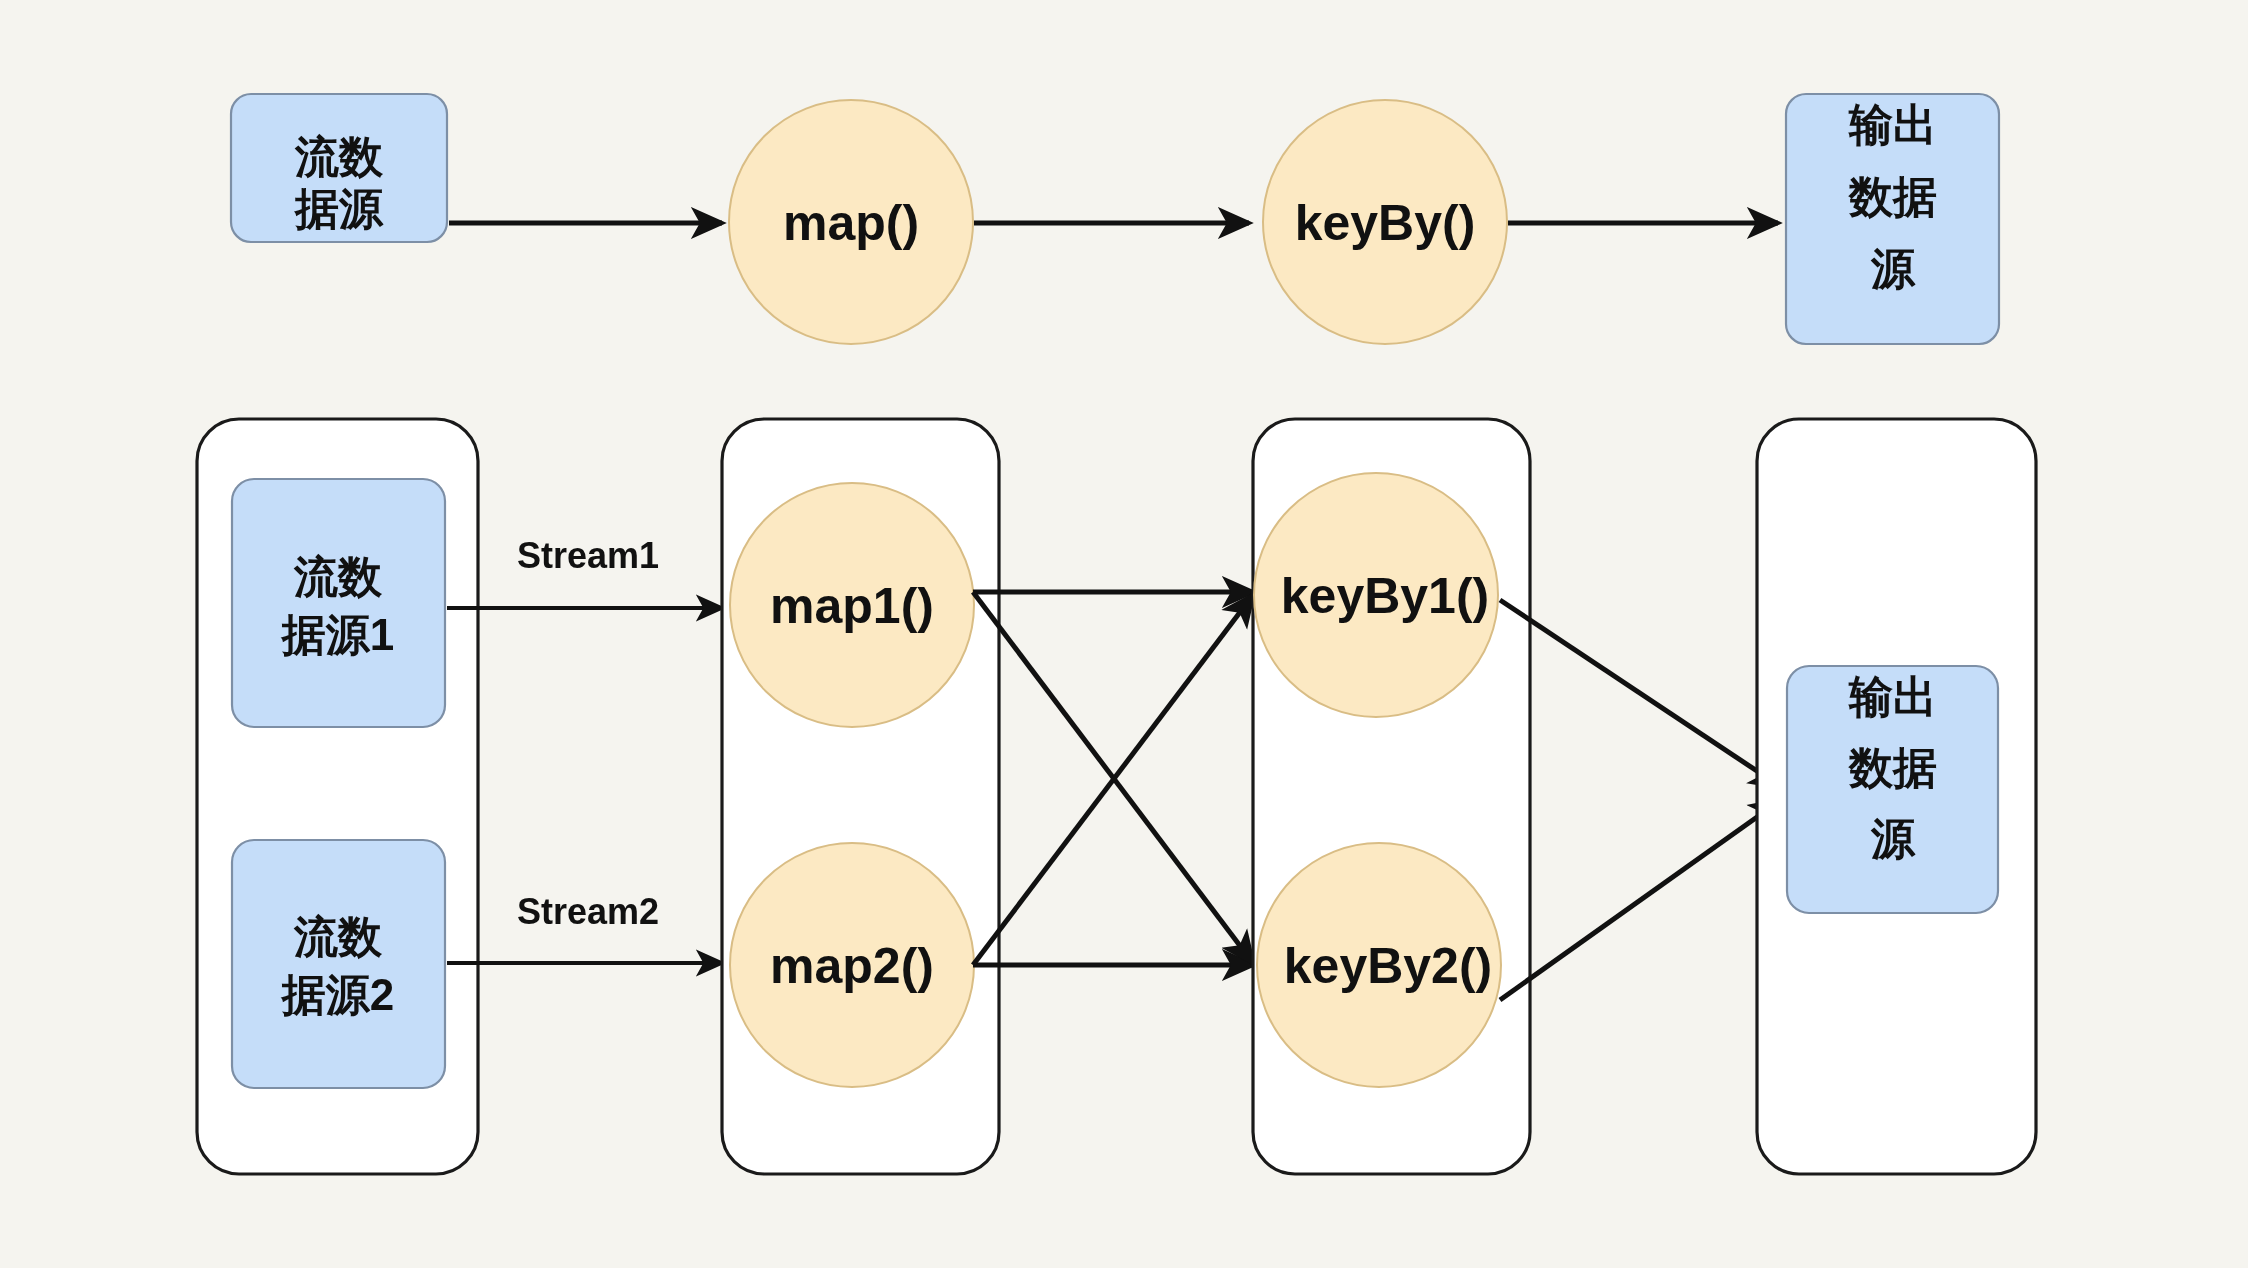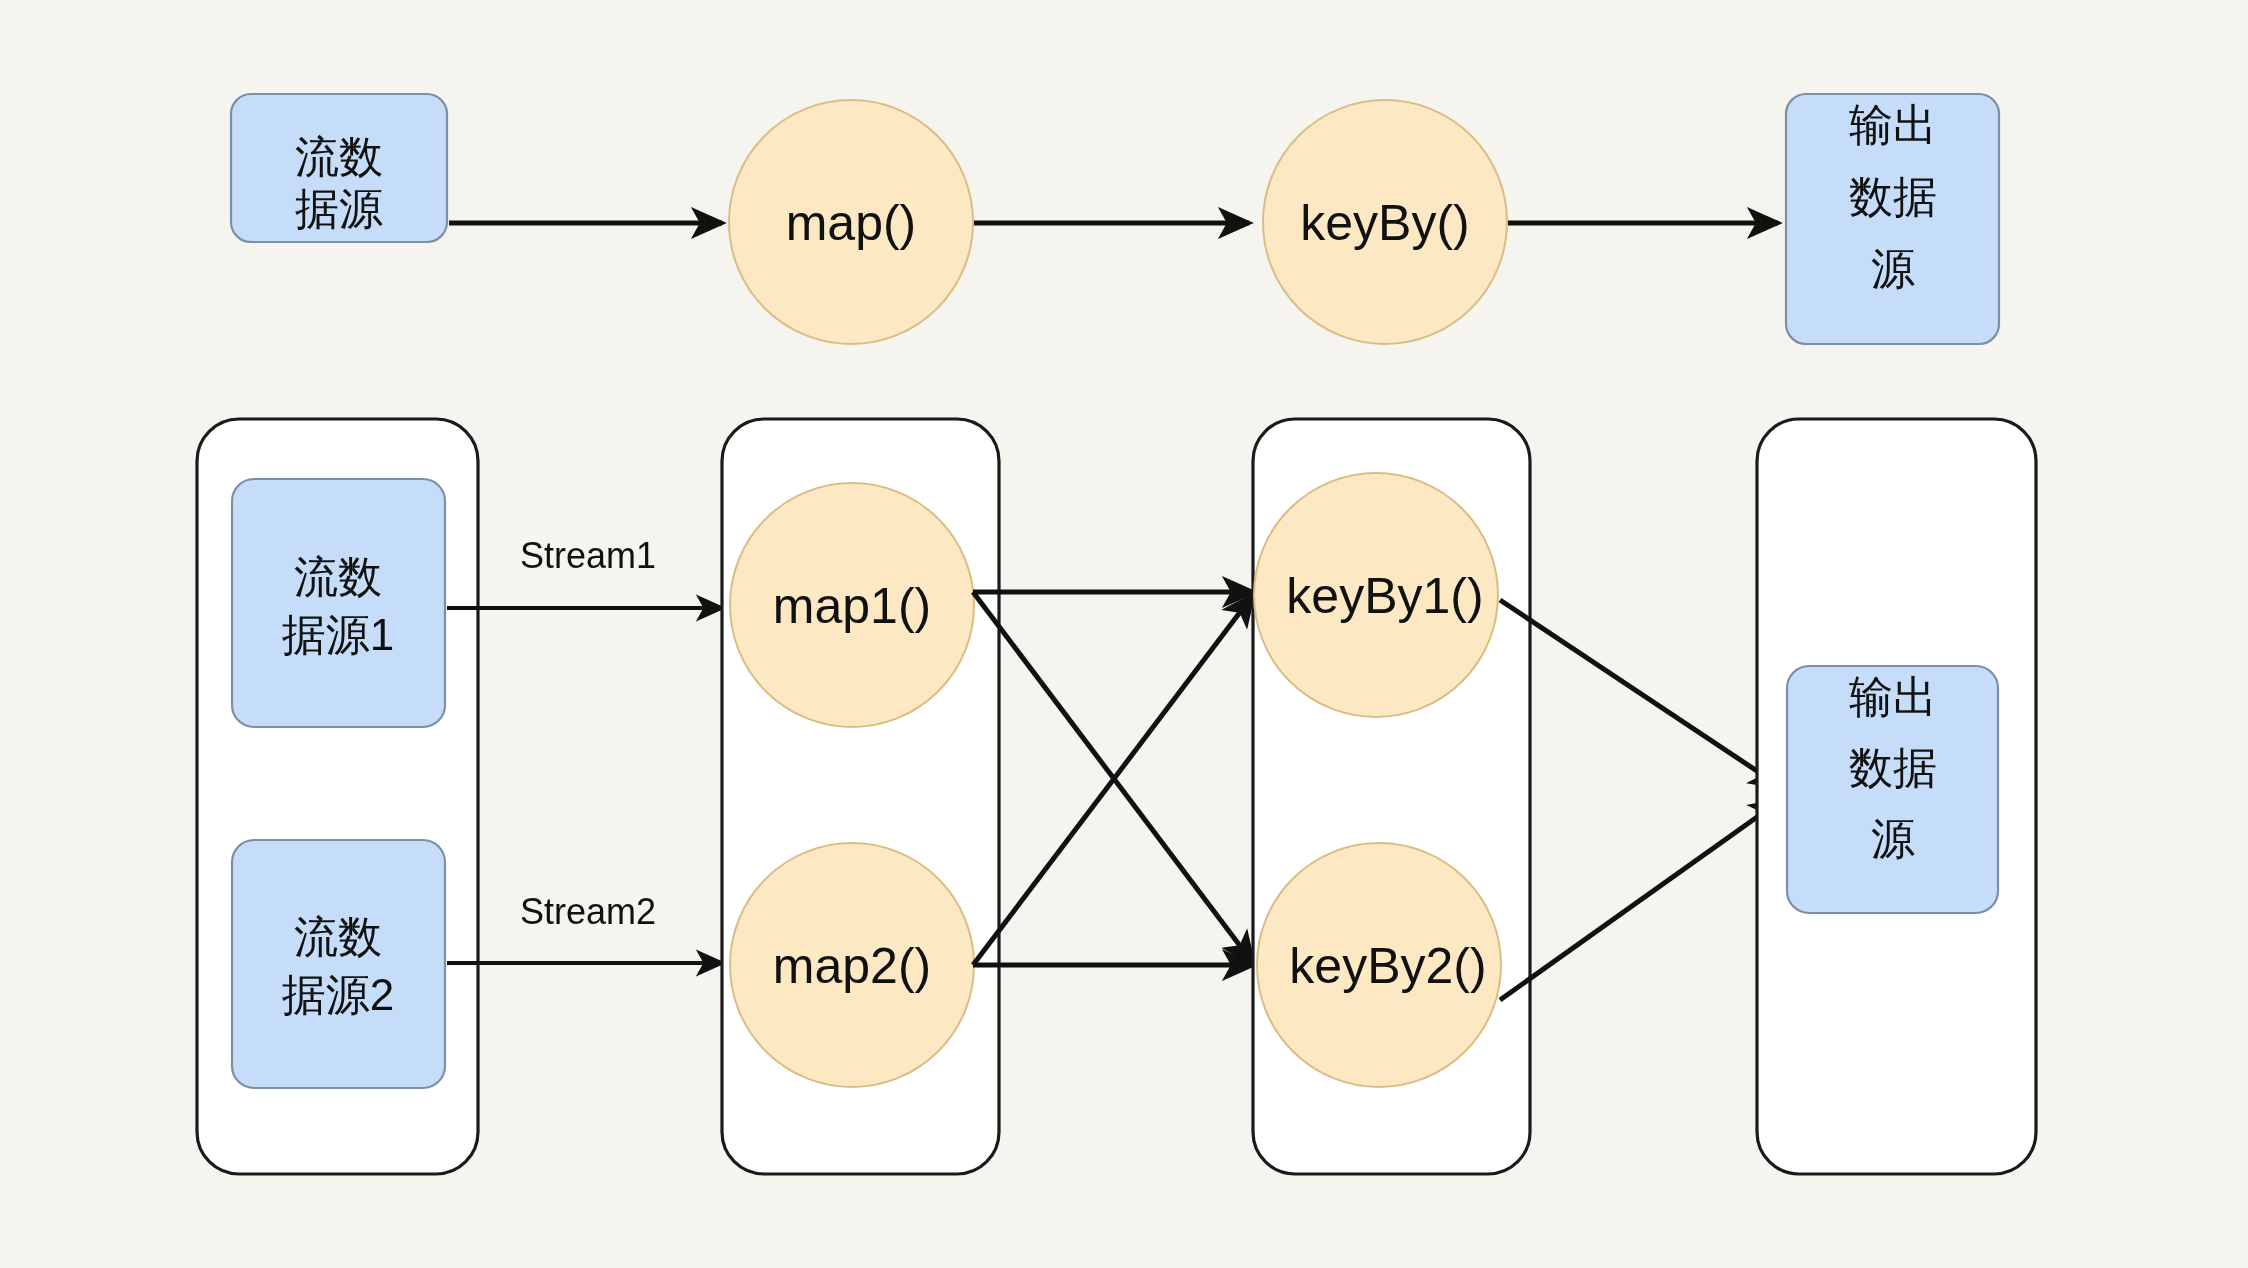--- a/index.html
+++ b/index.html
@@ -2,21 +2,21 @@
 <html><head>
 <meta charset="utf-8">
 <style>
   html,body{margin:0;padding:0;}
   body{
     width:2248px;height:1268px;
     background:#f5f4ef;
     font-family:"Liberation Sans","DejaVu Sans",sans-serif;
     overflow:hidden;
   }
-  #stage{position:relative;width:2056px;height:1268px;}
+  #stage{position:relative;width:2056px;height:1268px;font-weight:bold;}
   svg#diagram{position:absolute;left:0;top:0;width:2248px;height:1268px;display:block;}
   text{font-family:"Liberation Sans","DejaVu Sans",sans-serif;fill:#111111;}
   .cjk{font-size:44px;}
   .lat{font-size:50px;}
   .edge-label{font-size:36px;}
   .container-shape{fill:#ffffff;stroke:#1a1a1a;stroke-width:3.2;}
   .src-box{fill:#c5ddf9;stroke:#7d8fa6;stroke-width:2.2;}
   .op-circle{fill:#fce9c3;stroke:#d9bd85;stroke-width:2;}
   .link{stroke:#111111;stroke-width:5;fill:none;}
   .link-thin{stroke:#111111;stroke-width:4.2;fill:none;}

